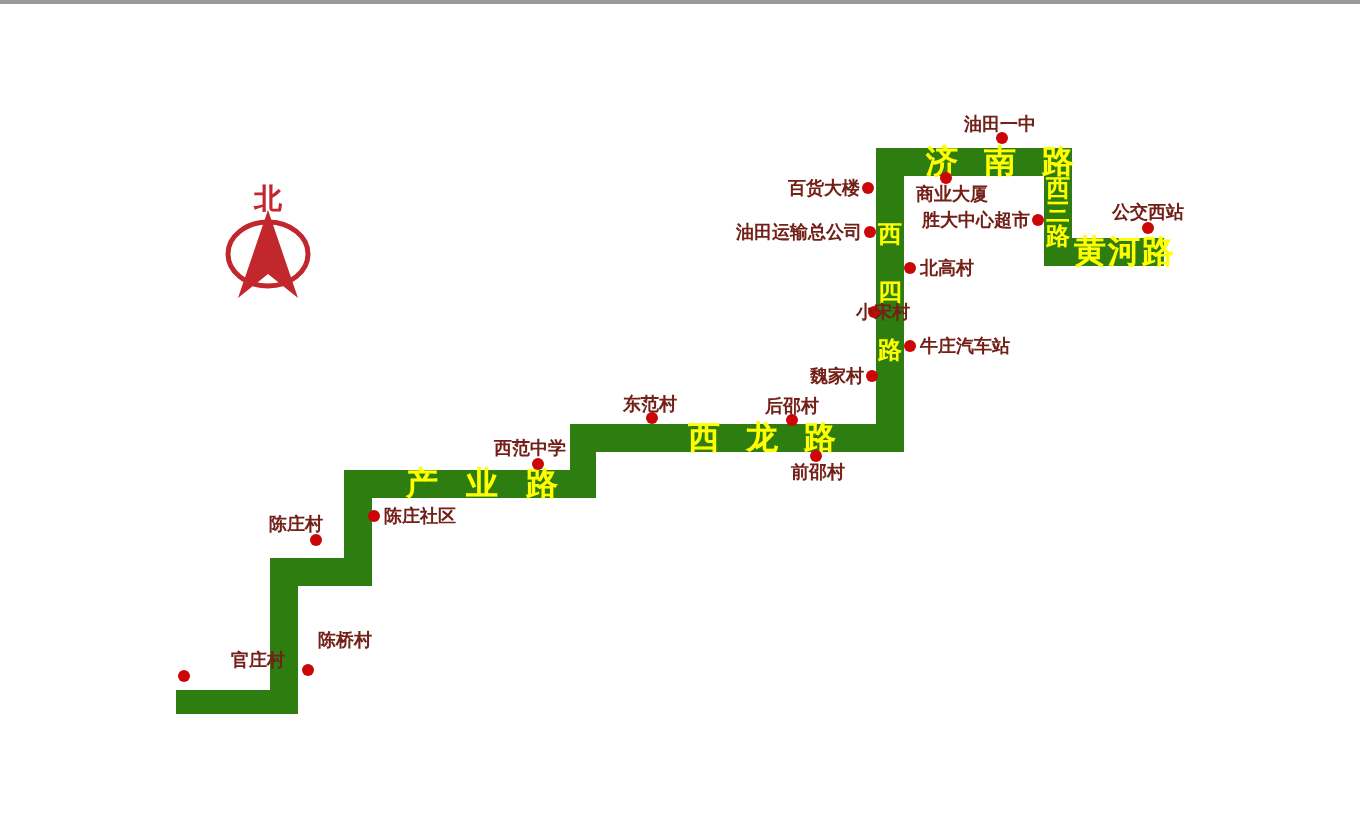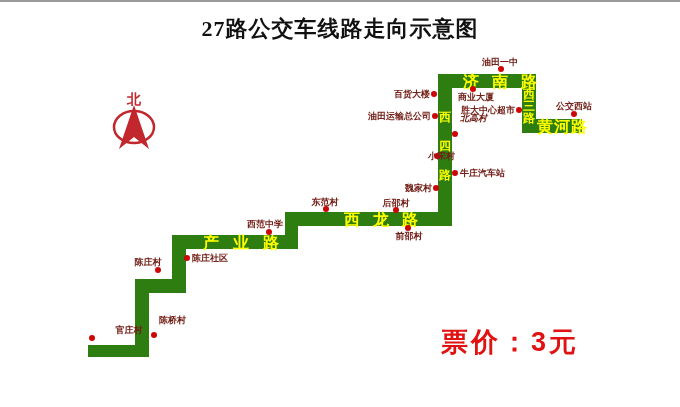--- a/index.html
+++ b/index.html
@@ -34,21 +34,20 @@
     position:absolute;left:441px;top:322px;
     font-size:27px;font-weight:700;color:#e01212;letter-spacing:3px;
   }
   .compass{position:absolute;left:106px;top:84px;}
 </style>
 </head>
 <body>
 
 <div class="page">
 
-  <div class="title">27路公交车线路走向示意图</div>
 
   <svg class="compass" width="56" height="66" viewBox="0 0 56 66">
     <text x="28" y="18" text-anchor="middle" font-size="14" font-weight="bold" fill="#c1272d">北</text>
     <ellipse cx="28" cy="41" rx="20" ry="16" fill="none" stroke="#c1272d" stroke-width="2.5"></ellipse>
     <polygon points="28,19 13,63 28,51 43,63" fill="#c1272d"></polygon>
   </svg>
 
   <div id="route-layer">
       <div class="seg" style="left: 88px; top: 343px; width: 61px; height: 12px;"></div>
       <div class="seg" style="left: 135px; top: 287px; width: 14px; height: 68px;"></div>
@@ -91,30 +90,29 @@
       <div class="stop-label" style="left: 396px; top: 201px; transform: translate(-50%, -50%);">后邵村</div>
       <div class="stop-dot" style="left: 408px; top: 226px;"></div>
       <div class="stop-label" style="left: 409px; top: 234px; transform: translate(-50%, -50%);">前邵村</div>
       <div class="stop-dot" style="left: 436px; top: 186px;"></div>
       <div class="stop-label" style="left: 432px; top: 186px; transform: translate(-100%, -50%);">魏家村</div>
       <div class="stop-dot" style="left: 437px; top: 154px;"></div>
       <div class="stop-label" style="left: 455px; top: 154px; transform: translate(-100%, -50%);">小宋村</div>
       <div class="stop-dot" style="left: 455px; top: 171px;"></div>
       <div class="stop-label" style="left: 460px; top: 171px; transform: translate(0px, -50%);">牛庄汽车站</div>
       <div class="stop-dot" style="left: 455px; top: 132px;"></div>
-      <div class="stop-label" style="left: 460px; top: 116px; transform: translate(0px, -50%); font-style: italic;">北高村</div>
+      <div class="stop-label" style="left: 460px; top: 132px; transform: translate(0px, -50%);">北高村</div>
       <div class="stop-dot" style="left: 435px; top: 114px;"></div>
       <div class="stop-label" style="left: 431px; top: 114px; transform: translate(-100%, -50%);">油田运输总公司</div>
       <div class="stop-dot" style="left: 434px; top: 92px;"></div>
       <div class="stop-label" style="left: 430px; top: 92px; transform: translate(-100%, -50%);">百货大楼</div>
       <div class="stop-dot" style="left: 473px; top: 87px;"></div>
       <div class="stop-label" style="left: 476px; top: 95px; transform: translate(-50%, -50%);">商业大厦</div>
       <div class="stop-dot" style="left: 519px; top: 108px;"></div>
       <div class="stop-label" style="left: 515px; top: 108px; transform: translate(-100%, -50%);">胜大中心超市</div>
       <div class="stop-dot" style="left: 501px; top: 67px;"></div>
       <div class="stop-label" style="left: 500px; top: 60px; transform: translate(-50%, -50%);">油田一中</div>
       <div class="stop-dot" style="left: 574px; top: 112px;"></div>
       <div class="stop-label" style="left: 574px; top: 104px; transform: translate(-50%, -50%);">公交西站</div>
     </div>
 
-  <div class="fare">票价：3元</div>
 
 </div>
 
 </body></html>

